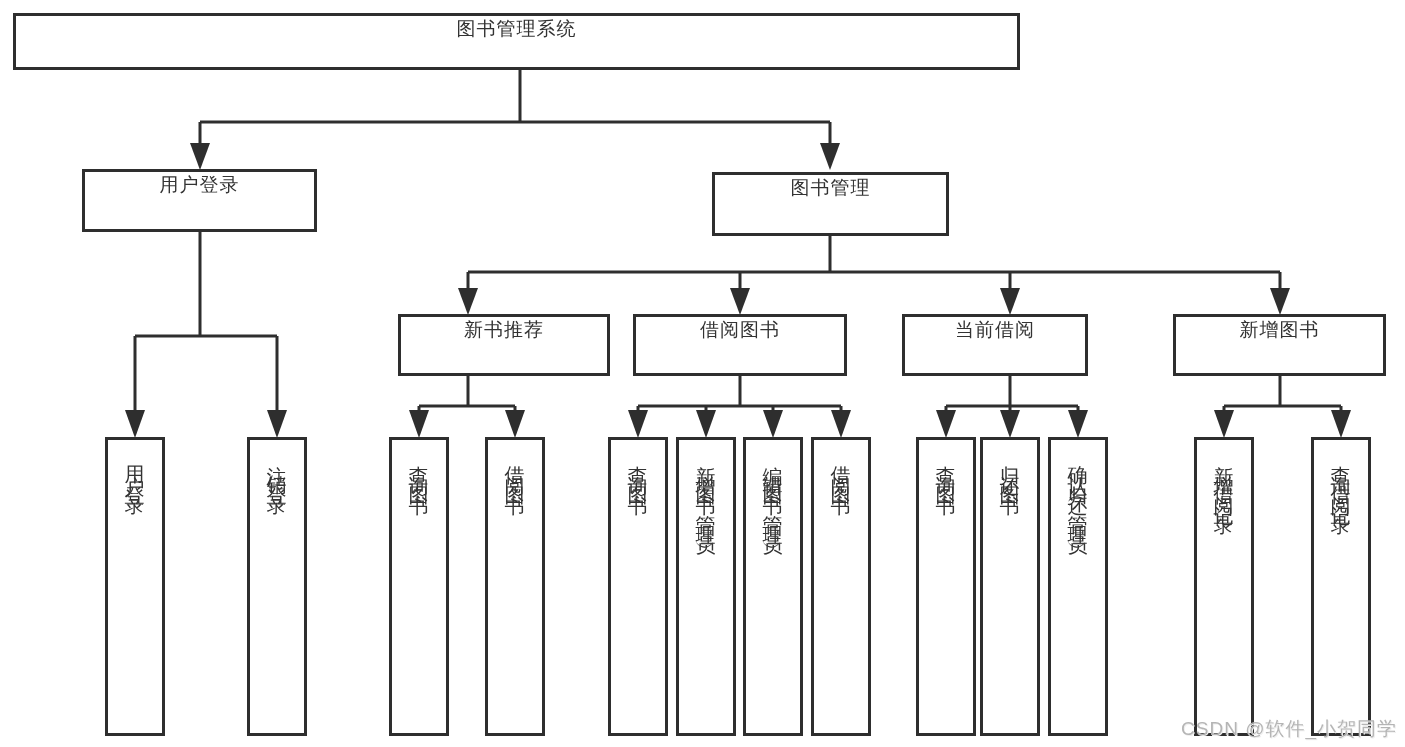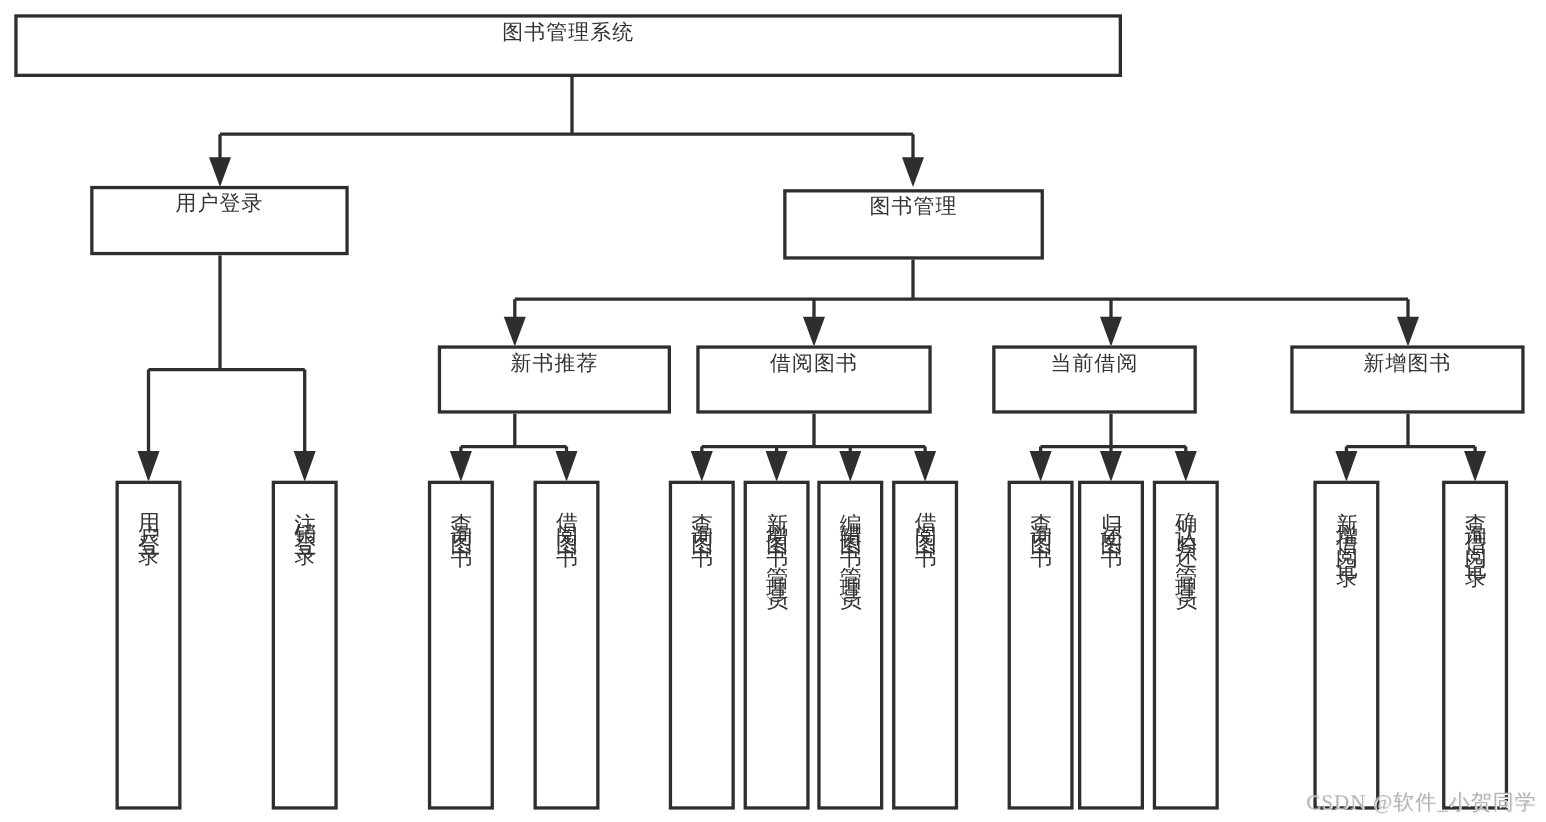--- a/index.html
+++ b/index.html
@@ -9,21 +9,21 @@
   #wires{position:absolute;left:0;top:0;z-index:1;}
   .box{position:absolute;box-sizing:border-box;background:var(--fill,#fff);
        border:3px solid var(--line,#2e2e2e);color:var(--text,#333);
        display:flex;align-items:flex-start;justify-content:center;z-index:2;
        font-size:19px;letter-spacing:1px;}
   .leaf{font-size:20px;}
   .leaf .vtext{writing-mode:vertical-rl;text-orientation:mixed;
        letter-spacing:10px;line-height:60px;padding-top:10px;}
   #watermark{position:absolute;right:8px;bottom:5px;z-index:3;
        color:var(--wm,#b5b5b5);font-size:19px;letter-spacing:1px;
-       text-shadow:1px 1px 0 #efefef;font-family:Liberation Serif, serif;}
+       text-shadow:1px 1px 0 #efefef;}
 </style>
 </head>
 <body>
 
 <div id="canvas">
 
   <svg id="wires" width="1405" height="747" viewBox="0 0 1405 747">
     <g stroke="#2e2e2e" stroke-width="3" fill="none">
 
       <path d="M520,70 V122 M200,122 H830 M200,122 V146 M830,122 V146"></path>

